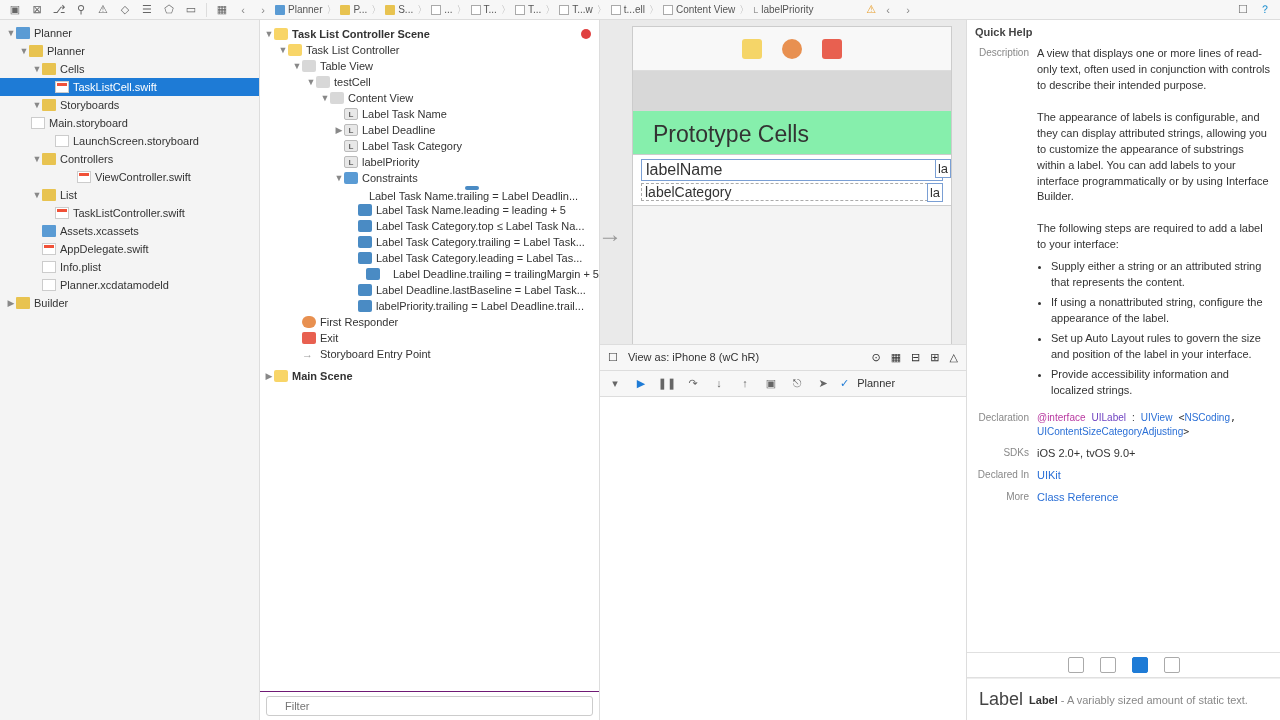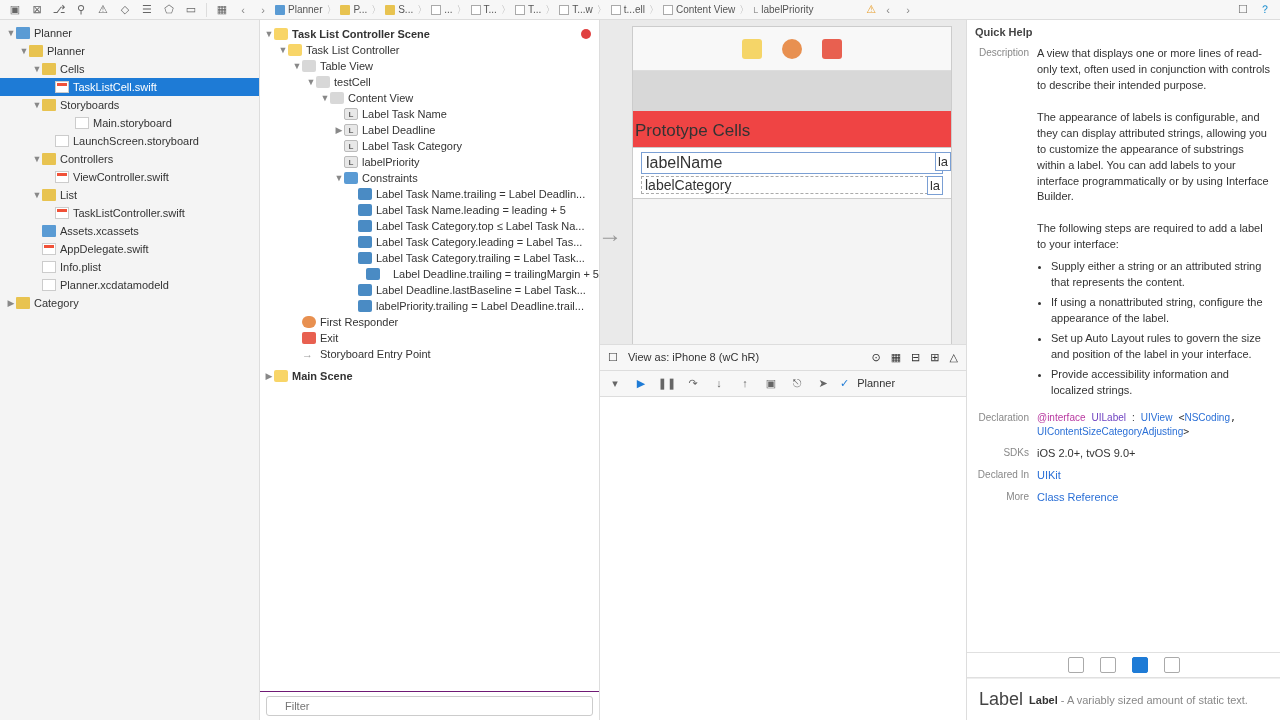--- a/index.html
+++ b/index.html
@@ -41,21 +41,21 @@
 .o-first { background: #e89050; border-radius: 6px; }
 .o-exit { background: #e86050; }
 .stop-icon { width: 10px; height: 10px; background: #e04040; border-radius: 5px; margin-left: auto; margin-right: 8px; }
 .filter-box { padding: 4px 6px; border-top: 1px solid #701a75; }
 .filter-box input { width: 100%; padding: 3px 18px; border: 1px solid #ccc; border-radius: 3px; font-size: 11px; }
 .canvas-area { flex: 1; display: flex; flex-direction: column; background: #f0f0f0; position: relative; }
 .canvas { flex: 1; position: relative; overflow: hidden; background: #eaeaea; }
 .iphone-frame { position: absolute; left: 32px; top: 6px; width: 320px; background: #fff; border: 1px solid #ccc; }
 .nav-bar-ios { height: 44px; background: #f8f8f8; border-bottom: 1px solid #ddd; display: flex; align-items: center; justify-content: center; gap: 20px; }
 .ios-icon { width: 20px; height: 20px; border-radius: 3px; }
-.proto-header { background: #ef4444; font-size: 17px; font-weight: 500; padding: 10px 2px 6px; }
+.proto-header { background: #86efac; font-size: 23px; font-weight: 500; padding: 10px 20px 6px; }
 .cell { border-top: 1px solid #ccc; border-bottom: 1px solid #ccc; padding: 4px 8px; display: flex; flex-direction: column; gap: 2px; background: #fff; position: relative; }
 .label-field { border: 1.5px solid #7a9fd4; padding: 1px 4px; font-size: 16px; background: #fff; }
 .label-small { font-size: 14px; border: 1px dashed #aaa; padding: 0px 3px; background: #fff; }
 .side-label { position: absolute; right: 0; border: 1.5px solid #7a9fd4; padding: 1px 2px; font-size: 13px; background: #fff; }
 .table-body { height: 260px; background: #f4f4f4; }
 .arrow-to { position: absolute; left: -2px; top: 200px; font-size: 24px; color: #999; }
 .canvas-bottom { height: 26px; border-top: 1px solid #ddd; background: #f7f7f7; display: flex; align-items: center; padding: 0 8px; gap: 10px; font-size: 11px; }
 .canvas-bottom .spacer { flex: 1; }
 .debug-bar { height: 26px; border-top: 1px solid #ddd; background: #f7f7f7; display: flex; align-items: center; padding: 0 6px; gap: 8px; font-size: 11px; }
 .debug-icon { width: 18px; height: 18px; display: flex; align-items: center; justify-content: center; color: #666; }
@@ -175,36 +175,36 @@
         <div class="nav-row selected" style="padding-left: 45px;">
           <span class="nav-arrow"></span>
           <span class="nav-icon file-swift"></span>
           <span>TaskListCell.swift</span>
         </div>
         <div class="nav-row" style="padding-left: 32px;">
           <span class="nav-arrow">▼</span>
           <span class="nav-icon folder-yellow"></span>
           <span>Storyboards</span>
         </div>
-        <div class="nav-row" style="padding-left: 65px;">
+        <div class="nav-row" style="padding-left: 21px;">
           <span class="nav-arrow"></span>
           <span class="nav-icon file-sb"></span>
           <span>Main.storyboard</span>
         </div>
         <div class="nav-row" style="padding-left: 45px;">
           <span class="nav-arrow"></span>
           <span class="nav-icon file-sb"></span>
           <span>LaunchScreen.storyboard</span>
         </div>
         <div class="nav-row" style="padding-left: 32px;">
           <span class="nav-arrow">▼</span>
           <span class="nav-icon folder-yellow"></span>
           <span>Controllers</span>
         </div>
-        <div class="nav-row" style="padding-left: 45px;">
+        <div class="nav-row" style="padding-left: 67px;">
           <span class="nav-arrow"></span>
           <span class="nav-icon file-swift"></span>
           <span>ViewController.swift</span>
         </div>
         <div class="nav-row" style="padding-left: 32px;">
           <span class="nav-arrow">▼</span>
           <span class="nav-icon folder-yellow"></span>
           <span>List</span>
         </div>
         <div class="nav-row" style="padding-left: 45px;">
@@ -228,21 +228,21 @@
           <span>Info.plist</span>
         </div>
         <div class="nav-row" style="padding-left: 32px;">
           <span class="nav-arrow"></span>
           <span class="nav-icon file-sb"></span>
           <span>Planner.xcdatamodeld</span>
         </div>
         <div class="nav-row" style="padding-left: 6px;">
           <span class="nav-arrow">▶</span>
           <span class="nav-icon folder-yellow"></span>
-          <span>Category</span>
+          <span>Builder</span>
         </div>
       </div>
   </div>
 
   <div class="outline-panel">
     <div class="outline-tree">
       <div class="o-row" style="padding-left:4px">
         <span class="o-arrow">▼</span>
           <span class="o-icon o-scene"></span>
         <b>Task List Controller Scene</b>
@@ -287,44 +287,44 @@
           <div class="o-row" style="padding-left: 74px;">
             <span class="o-arrow"></span>
             <span class="o-icon o-label">L</span>
             <span>labelPriority</span>
           </div>
           <div class="o-row" style="padding-left: 74px;">
             <span class="o-arrow">▼</span>
             <span class="o-icon o-constraint"></span>
             <span>Constraints</span>
           </div>
-          <div class="o-row" style="padding-left: 88px;">
+          <div class="o-row" style="padding-left: 88px; flex-direction: column;">
             <span class="o-arrow"></span>
             <span class="o-icon o-con-item"></span>
             <span>Label Task Name.trailing = Label Deadlin...</span>
           </div>
           <div class="o-row" style="padding-left: 88px;">
             <span class="o-arrow"></span>
             <span class="o-icon o-con-item"></span>
             <span>Label Task Name.leading = leading + 5</span>
           </div>
           <div class="o-row" style="padding-left: 88px;">
             <span class="o-arrow"></span>
             <span class="o-icon o-con-item"></span>
             <span>Label Task Category.top ≤ Label Task Na...</span>
           </div>
           <div class="o-row" style="padding-left: 88px;">
             <span class="o-arrow"></span>
             <span class="o-icon o-con-item"></span>
+            <span>Label Task Category.trailing = Label Task...</span>
+          </div>
+          <div class="o-row" style="padding-left: 88px;">
+            <span class="o-arrow"></span>
+            <span class="o-icon o-con-item"></span>
             <span>Label Task Category.leading = Label Tas...</span>
-          </div>
-          <div class="o-row" style="padding-left: 88px;">
-            <span class="o-arrow"></span>
-            <span class="o-icon o-con-item"></span>
-            <span>Label Task Category.trailing = Label Task...</span>
           </div>
           <div class="o-row" style="padding-left: 88px; justify-content: space-between;">
             <span class="o-arrow"></span>
             <span class="o-icon o-con-item"></span>
             <span>Label Deadline.trailing = trailingMargin + 5</span>
           </div>
           <div class="o-row" style="padding-left: 88px;">
             <span class="o-arrow"></span>
             <span class="o-icon o-con-item"></span>
             <span>Label Deadline.lastBaseline = Label Task...</span>

